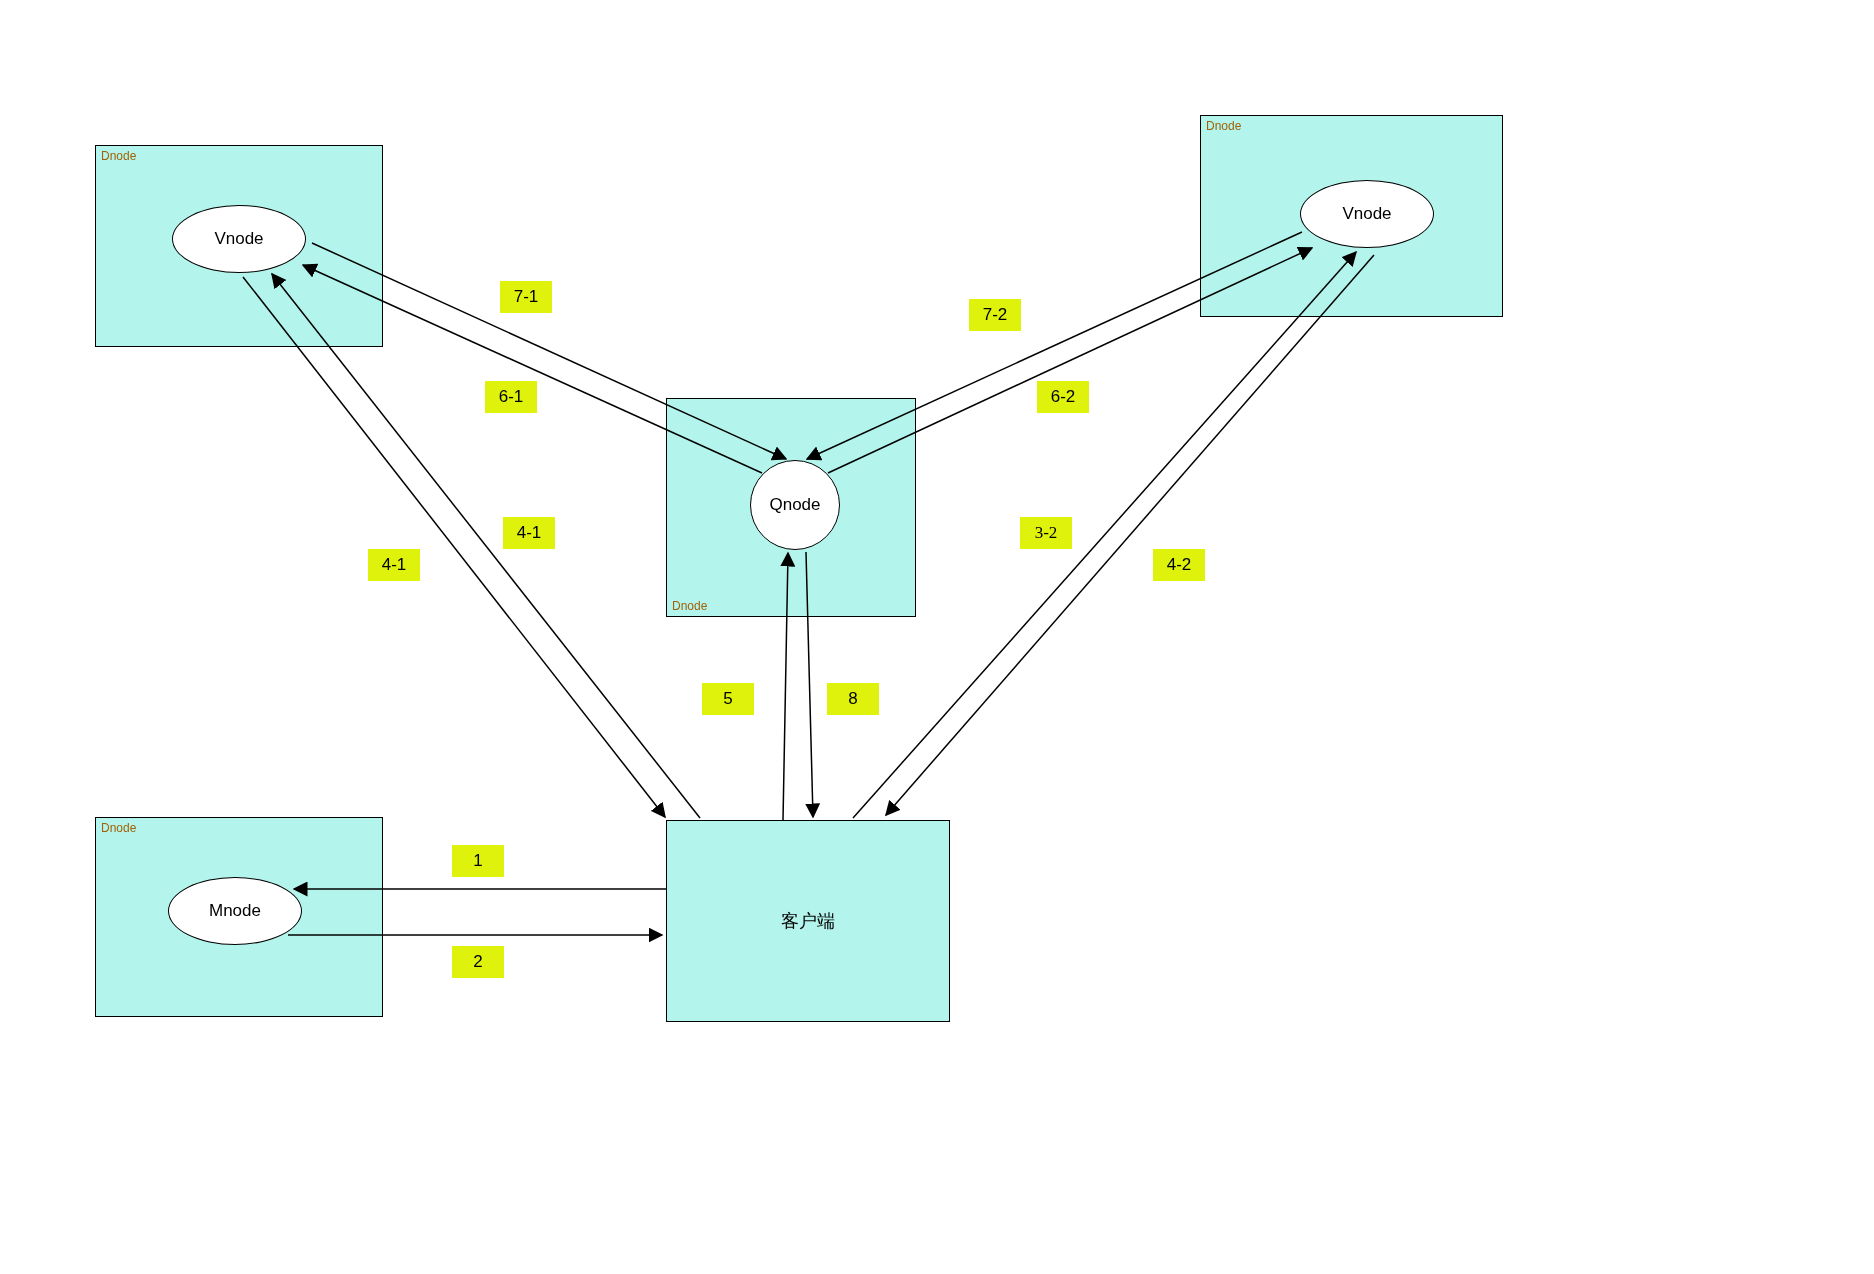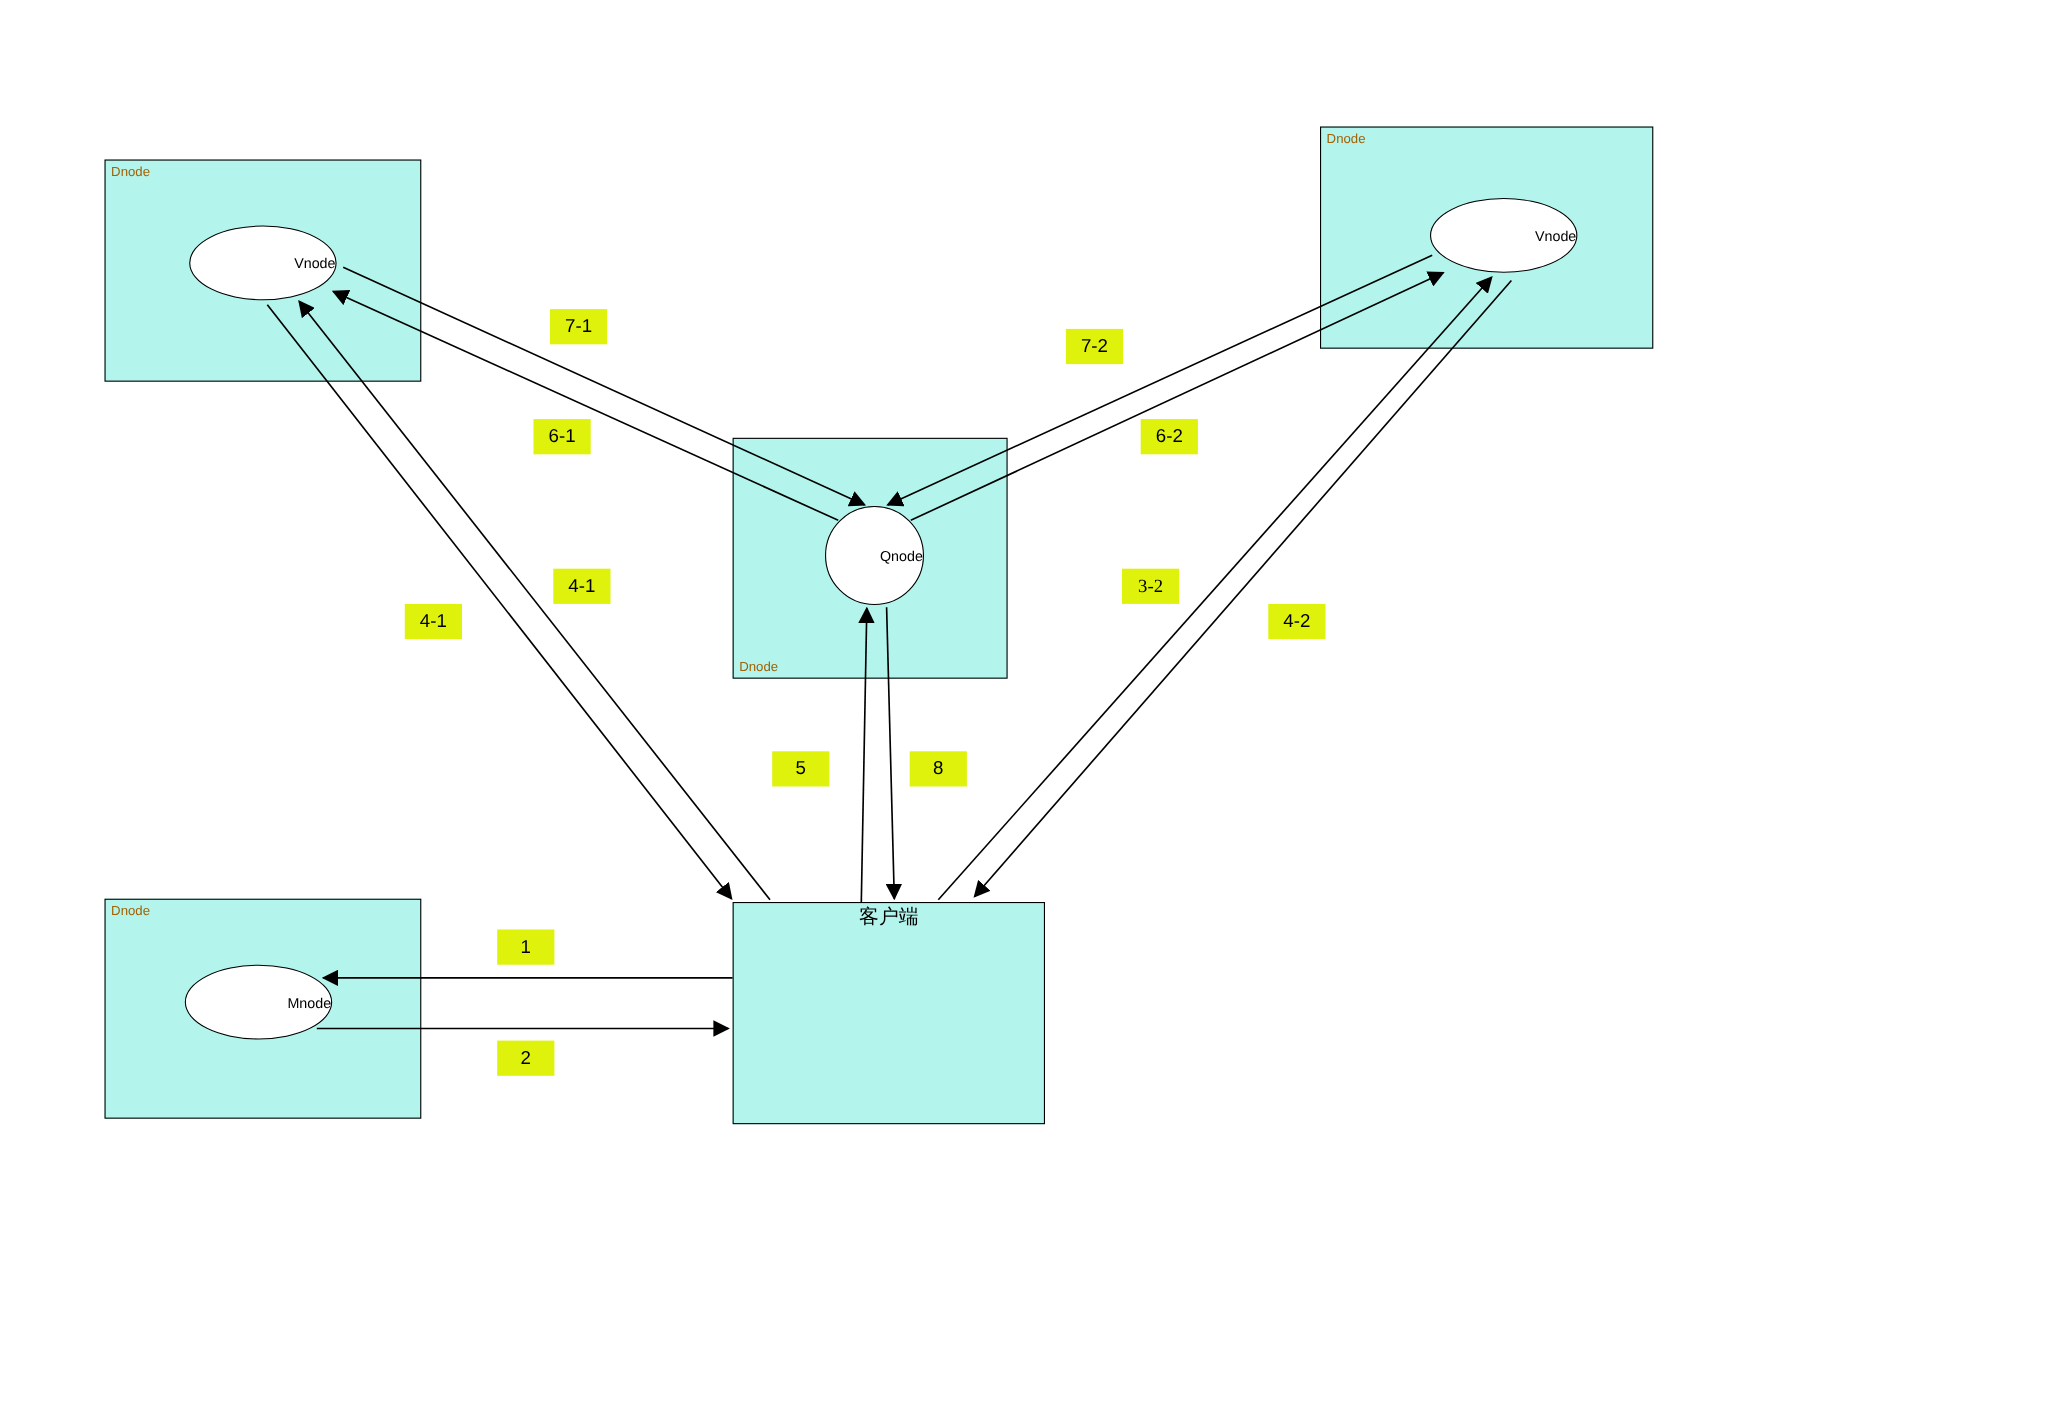--- a/index.html
+++ b/index.html
@@ -28,31 +28,31 @@
     font-size:12px;
     color:#a16207;
     white-space:nowrap;
   }
   .box-title.bottom{top:auto;bottom:3px;}
   .client-box{
     position:absolute;
     background:var(--node-fill);
     border:1.5px solid var(--stroke);
     box-sizing:border-box;
-    display:flex;justify-content:center;
+    display:flex;align-items:center;justify-content:center;
     font-size:18px;
   }
   .ellipse{
     position:absolute;
     background:#ffffff;
     border:1.5px solid var(--stroke);
     border-radius:50%;
     box-sizing:border-box;
-    display:flex;align-items:center;justify-content:flex-end;
-    font-size:13px;
+    display:flex;align-items:center;justify-content:center;
+    font-size:17px;
   }
   svg.wires{
     position:absolute;left:0;top:0;
     pointer-events:none;
   }
   svg.wires line{stroke:var(--stroke);stroke-width:1.5;}
   .edge-label{
     position:absolute;
     background:var(--label-fill);
     color:#000;

